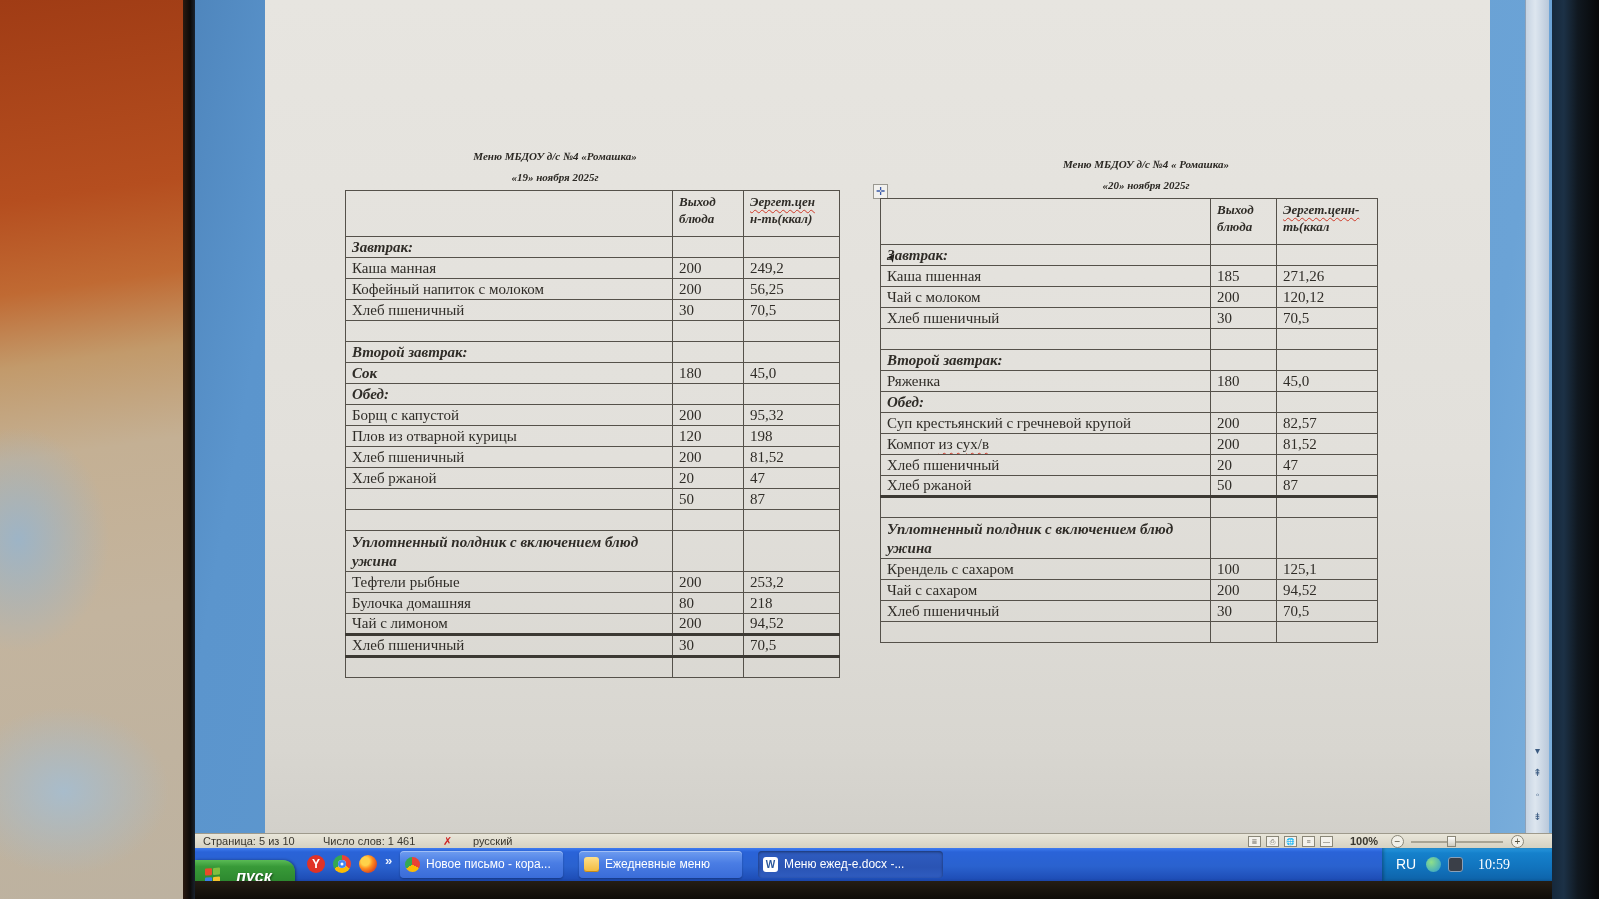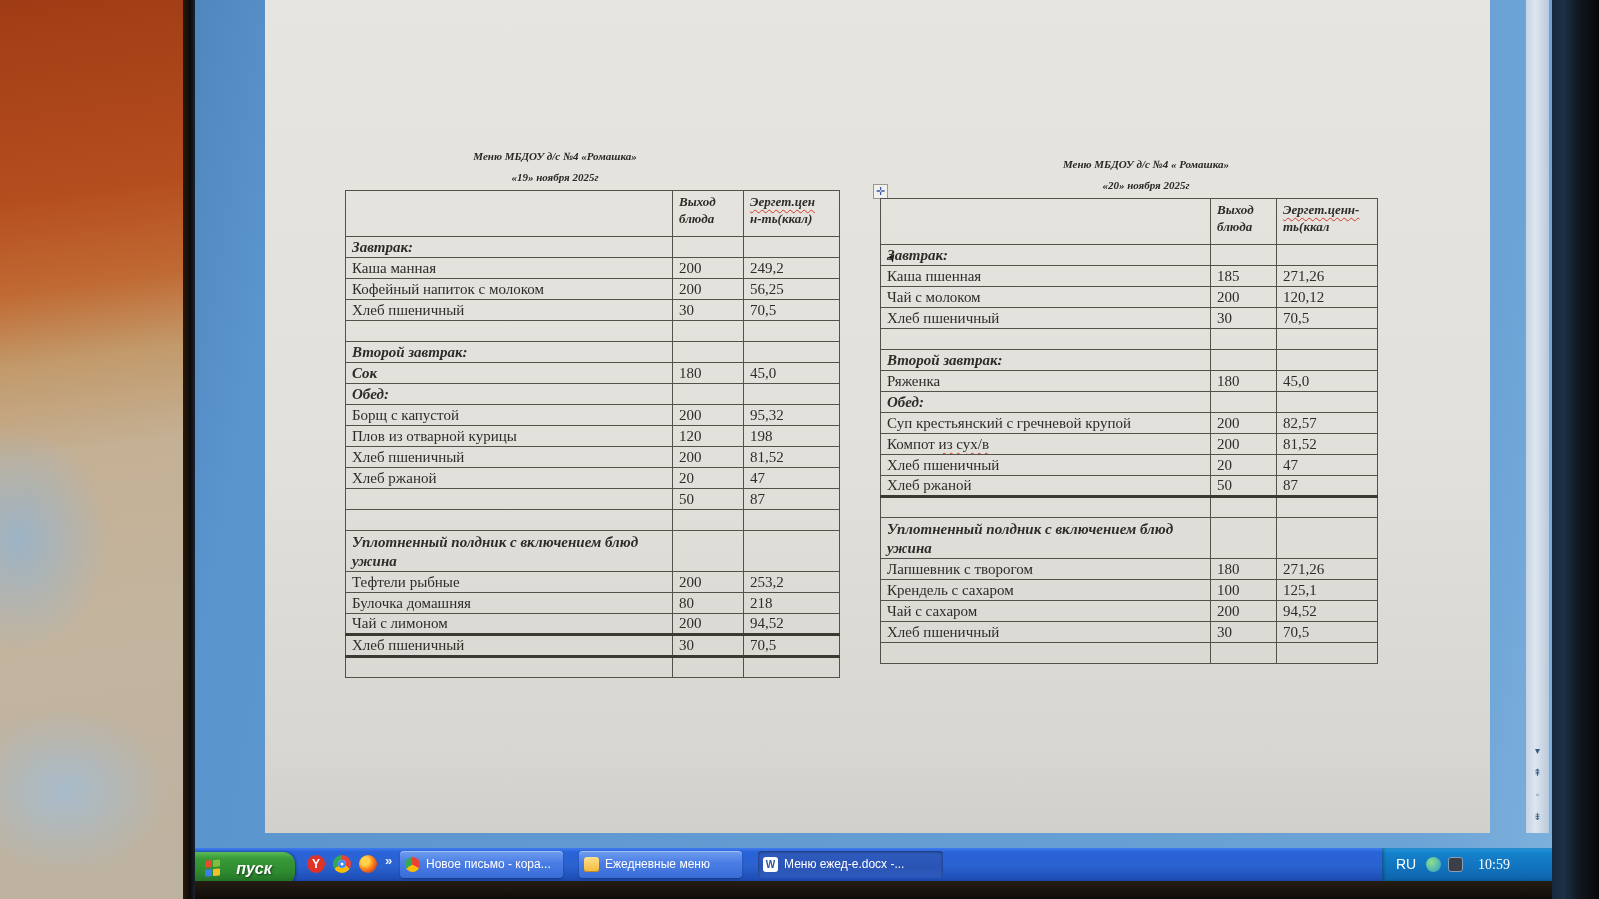--- a/index.html
+++ b/index.html
@@ -67,21 +67,21 @@
     border:1px solid #8a8778; font-size:7px; line-height:9px; text-align:center; color:#6a675c; }
   #zoom-slider-track { position:absolute; top:7px; width:92px; height:2px; background:#a8a494; }
   #zoom-slider-handle { position:absolute; top:2px; width:9px; height:11px;
     background:linear-gradient(180deg,#fdfdfb,#cfccbf); border:1px solid #8a8778; }
   .zoom-btn { position:absolute; top:1px; width:13px; height:13px; border:1px solid #8a8778;
     border-radius:50%; background:#f2f0e8; text-align:center; line-height:11px; font-size:10px; color:#55523f; }
 
   
   #taskbar { position:absolute; left:0; top:848px; width:1357px; height:33px;
     background:linear-gradient(180deg,#3f7cf0 0%,#2a63d8 12%,#2a62cf 55%,#1f4fb8 92%,#1a45a8 100%); }
-  #start-btn { position:absolute; left:0; top:4px; width:100px; height:33px;
+  #start-btn { position:absolute; left:0; top:12px; width:100px; height:33px;
     background:linear-gradient(180deg,#5aba55 0%,#389a38 20%,#2e8a30 60%,#1f6a22 100%);
     border-radius:0 12px 12px 0; box-shadow:1px 0 3px rgba(0,0,0,.4);
     color:#fff; font-weight:bold; font-style:italic; font-size:16px; line-height:33px;
     text-align:center; text-shadow:1px 1px 2px rgba(0,0,0,.5); }
   #start-flag { position:absolute; left:10px; top:8px; width:16px; height:16px;
     display:grid; grid-template-columns:7px 7px; grid-gap:1px; transform:skewY(-4deg); }
   #start-flag span { width:7px; height:7px; border-radius:1px; }
   .ql-icon { position:absolute; top:7px; width:18px; height:18px; border-radius:50%;
     text-align:center; line-height:18px; font-size:12px; font-weight:bold; color:#fff; }
   #ql-chevron { position:absolute; top:5px; color:#eaf2ff; font-size:13px; font-weight:bold; }
@@ -333,25 +333,20 @@
               <td>&nbsp;</td>
               <td>&nbsp;</td>
               <td>&nbsp;</td>
             </tr>
             <tr class="section tall">
               <td>Уплотненный полдник с  включением блюд ужина</td>
               <td>&nbsp;</td>
               <td>&nbsp;</td>
             </tr>
             <tr>
-              <td>Лапшевник с творогом</td>
-              <td>180</td>
-              <td>271,26</td>
-            </tr>
-            <tr>
               <td>Крендель с сахаром</td>
               <td>100</td>
               <td>125,1</td>
             </tr>
             <tr>
               <td>Чай с сахаром</td>
               <td>200</td>
               <td>94,52</td>
             </tr>
             <tr>
@@ -368,20 +363,38 @@
       </table>
     </div>
 
     <div id="scrollbar">
       <div class="sb-btn" style="top:742px;">▾</div>
       <div class="sb-btn" style="top:764px;">⇞</div>
       <div class="sb-btn" style="top:786px;">◦</div>
       <div class="sb-btn" style="top:808px;">⇟</div>
     </div>
 
+    <div id="status-bar">
+      <div class="sb-item" style="left:8px;">Страница: 5 из 10</div>
+      <div class="sb-item" style="left:128px;">Число слов: 1 461</div>
+      <div class="sb-item" style="left:248px; color:#c22;">✗</div>
+      <div class="sb-item" style="left:278px;">русский</div>
+
+      <div class="view-ico" style="left:1053px;">≣</div>
+      <div class="view-ico" style="left:1071px;">⎙</div>
+      <div class="view-ico" style="left:1089px;">🌐</div>
+      <div class="view-ico" style="left:1107px;">≡</div>
+      <div class="view-ico" style="left:1125px;">―</div>
+
+      <div class="sb-item" style="left:1155px; font-weight:bold;">100%</div>
+      <div class="zoom-btn" style="left:1196px;">−</div>
+      <div id="zoom-slider-track" style="left:1216px;"></div>
+      <div id="zoom-slider-handle" style="left:1252px;"></div>
+      <div class="zoom-btn" style="left:1316px;">+</div>
+    </div>
 
     <div id="taskbar">
       <div id="start-btn">
         <span id="start-flag">
           <span style="background:#e84b2a;"></span>
             <span style="background:#7fbf3f;"></span>
           <span style="background:#3a7fe8;"></span>
             <span style="background:#f2c22e;"></span>
         </span>
         <span style="padding-left:18px;">пуск</span>

